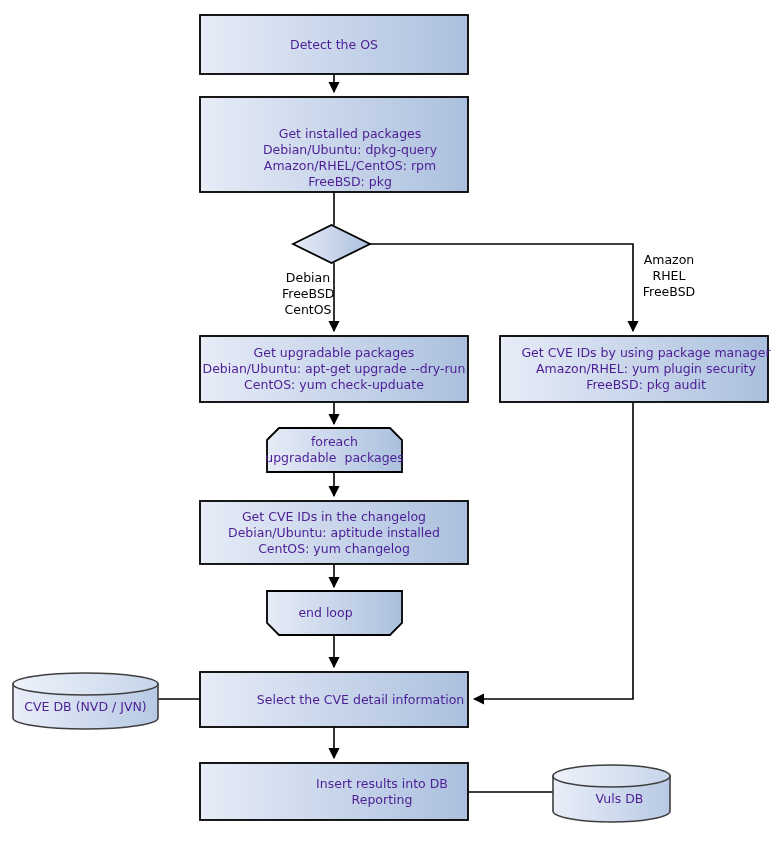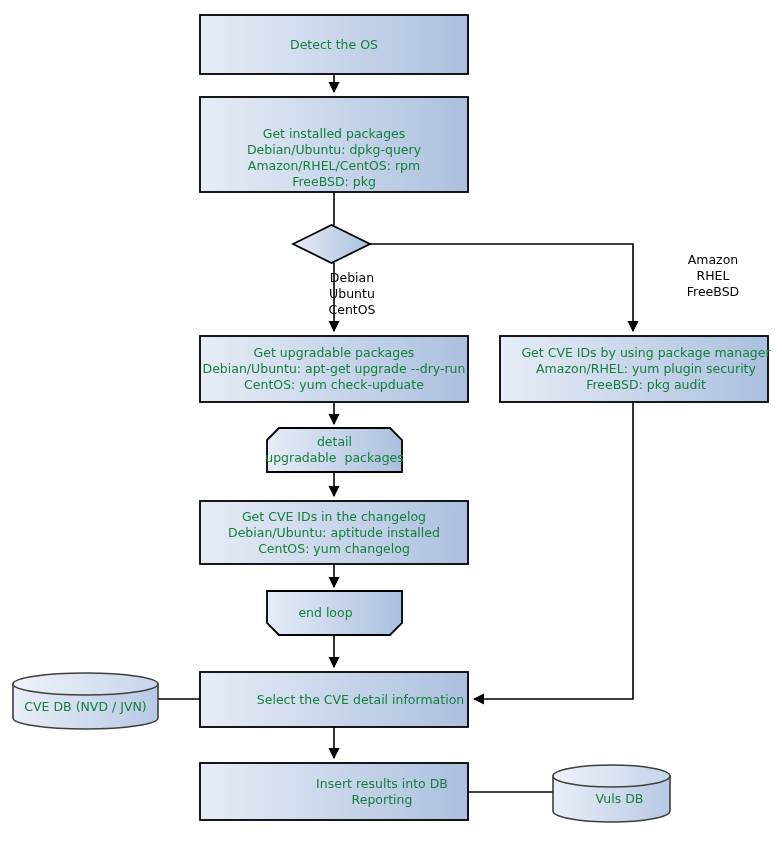--- a/index.html
+++ b/index.html
@@ -21,35 +21,34 @@
     width: 782px;
     height: 843px;
   }
   .node-label {
     position: absolute;
     display: flex;
     flex-direction: column;
     align-items: center;
     justify-content: center;
     text-align: center;
-    color: #15803d;
+    color: #4c1d95;
     font-size: 12.5px;
     line-height: 16px;
     white-space: pre;
     pointer-events: none;
   }
   .edge-label {
     position: absolute;
     text-align: center;
     color: #000000;
     font-size: 12.5px;
     line-height: 16px;
     white-space: pre;
     pointer-events: none;
-    padding-left: 44px;
   }
 </style>
 </head>
 <body>
 
 <svg id="flow-canvas" viewBox="0 0 782 843">
   <defs>
     <linearGradient id="nodeFill" x1="0" y1="0" x2="1" y2="0">
       <stop offset="0%" stop-color="#e7ecf7"></stop>
       <stop offset="100%" stop-color="#abc0de"></stop>
@@ -108,52 +107,52 @@
   </g>
 
   <g>
     <path d="M 553 776 L 553 811 A 58.5 11 0 0 0 670 811 L 670 776 Z" fill="url(#cylFill)" stroke="#3f3f3f" stroke-width="1.6"></path>
     <ellipse cx="611.5" cy="776" rx="58.5" ry="11" fill="url(#cylTopFill)" stroke="#3f3f3f" stroke-width="1.6"></ellipse>
   </g>
 </svg>
 
 <div class="node-label" style="left:200px; top:15px; width:268px; height:59px;">Detect the OS</div>
 
-<div class="node-label" style="left:200px; top:97px; width:268px; height:121px;">Get installed packages
+<div class="node-label" style="left:216px; top:97px; width:268px; height:121px;">Get installed packages
 Debian/Ubuntu: dpkg-query
 Amazon/RHEL/CentOS: rpm
 FreeBSD: pkg</div>
 
 <div class="node-label" style="left:293px; top:225px; width:77px; height:38px;"></div>
 
 <div class="node-label" style="left:200px; top:336px; width:268px; height:66px;">Get upgradable packages
 Debian/Ubuntu: apt-get upgrade --dry-run
 CentOS: yum check-upduate</div>
 
 <div class="node-label" style="left:500px; top:336px; width:268px; height:66px;margin-left:12px;">Get CVE IDs by using package manager
 Amazon/RHEL: yum plugin security
 FreeBSD: pkg audit</div>
 
-<div class="node-label" style="left:267px; top:428px; width:135px; height:44px;">detail
+<div class="node-label" style="left:267px; top:428px; width:135px; height:44px;">foreach
 upgradable  packages</div>
 
 <div class="node-label" style="left:200px; top:501px; width:268px; height:63px;">Get CVE IDs in the changelog
 Debian/Ubuntu: aptitude installed
 CentOS: yum changelog</div>
 
 <div class="node-label" style="left:267px; top:591px; width:117px; height:44px;">end loop</div>
 
 <div class="node-label" style="left:200px; top:672px; width:321px; height:55px;">Select the CVE detail information</div>
 
 <div class="node-label" style="left:200px; top:763px; width:268px; height:57px;margin-left:48px;">Insert results into DB
 Reporting</div>
 
 <div class="node-label" style="left:13px; top:684px; width:145px; height:45px;">CVE DB (NVD / JVN)</div>
 
 <div class="node-label" style="left:553px; top:776px; width:133px; height:46px;">Vuls DB</div>
 
 <div class="edge-label" style="left:282px; top:270px; width:52px; text-align:center;">Debian
-Ubuntu
+FreeBSD
 CentOS</div>
 
 <div class="edge-label" style="left:634px; top:252px; width:70px; text-align:center;">Amazon
 RHEL
 FreeBSD</div>
 
 </body></html>

